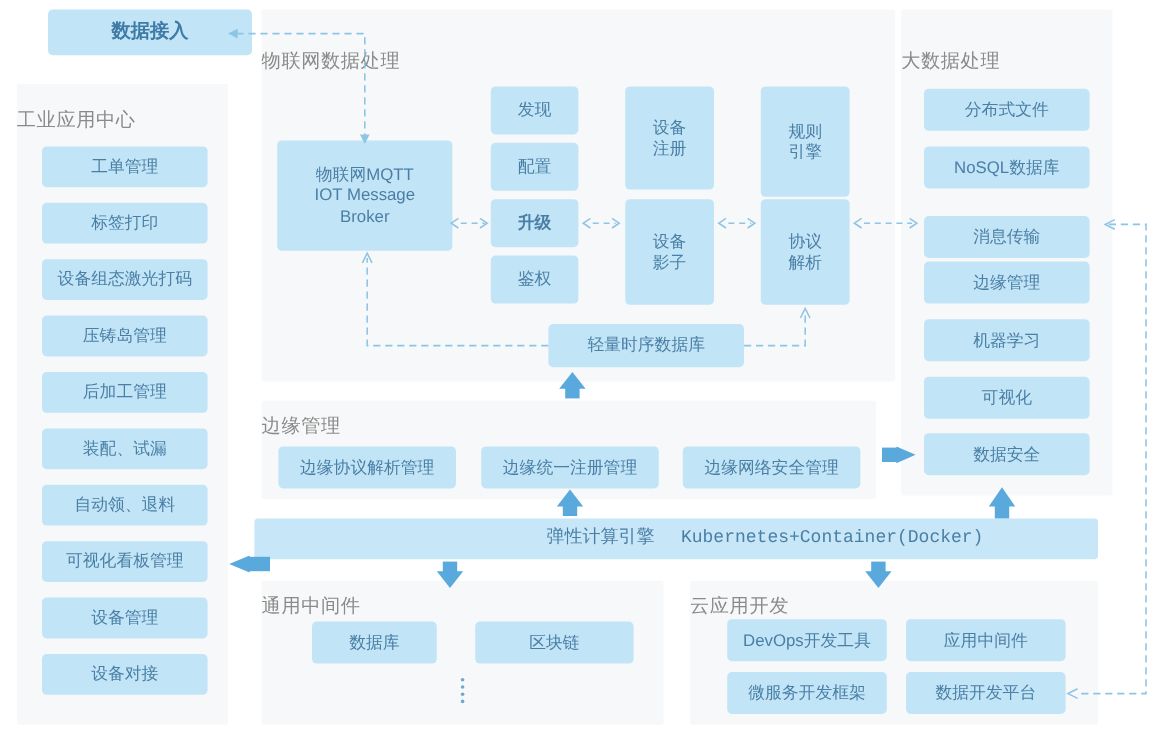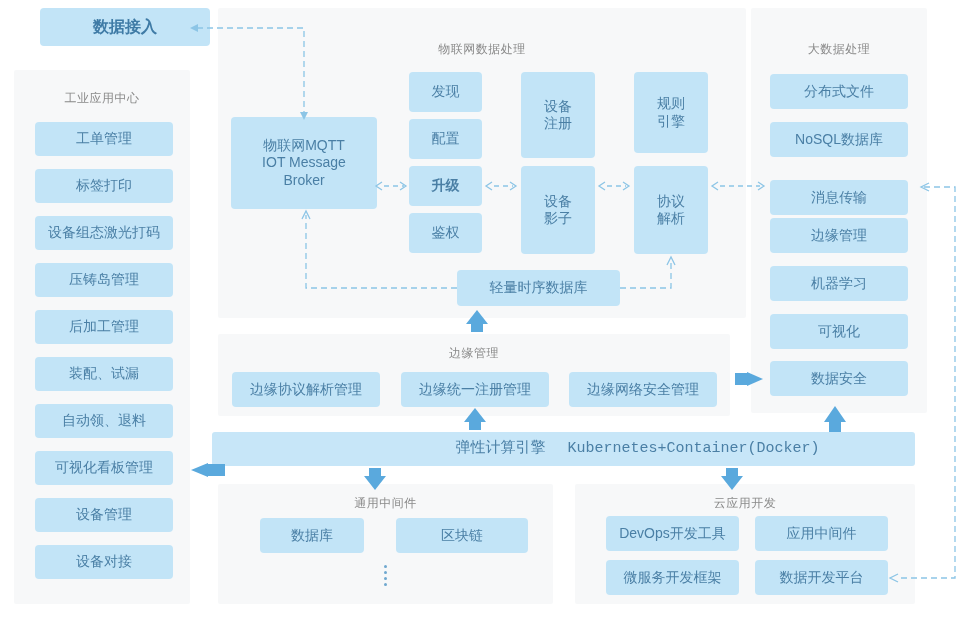--- a/index.html
+++ b/index.html
@@ -4,22 +4,22 @@
 <style>
   html,body{margin:0;padding:0;}
   body{
     width:972px;height:618px;position:relative;overflow:hidden;
     background:#ffffff;
     font-family:"Liberation Sans","DejaVu Sans",sans-serif;
     color:#4a6a8a;
   }
   .panel{position:absolute;background:#f7f8f9;border-radius:2px;}
   .panel-title{
-    position:absolute;width:100%;text-align:center;
-    font-size:12px;color:#8a8a8a;letter-spacing:.5px;
+    position:absolute;width:100%;
+    font-size:16px;color:#8a8a8a;letter-spacing:.5px;
   }
   .box{
     position:absolute;background:#c2e4f7;border-radius:4px;
     display:flex;align-items:center;justify-content:center;
     text-align:center;font-size:14px;color:#4a7fa5;line-height:1.25;
     box-sizing:border-box;padding:2px;
   }
   .box.header{font-weight:bold;color:#3f7ba6;background:#c2e4f7;margin-left:24px;}
   .box.wide-bar{background:#c7e6f8;border-radius:3px;justify-content:center;font-family:Liberation Mono, monospace;}
   .bar-inner{display:flex;align-items:center;gap:22px;margin-left:148px;font-size:15px;color:#4a7fa5;}
@@ -64,21 +64,21 @@
 
 <div class="box" style="left:521px;top:72px;width:74px;height:86px;flex-direction:column;">
   <span>设备</span>
   <span>注册</span>
 </div>
 <div class="box" style="left:521px;top:166px;width:74px;height:88px;flex-direction:column;">
   <span>设备</span>
   <span>影子</span>
 </div>
 
-<div class="box" style="left:634px;top:72px;width:74px;height:81px;flex-direction:column;">
+<div class="box" style="left:634px;top:72px;width:74px;height:92px;flex-direction:column;">
   <span>规则</span>
   <span>引擎</span>
 </div>
 <div class="box" style="left:634px;top:166px;width:74px;height:88px;flex-direction:column;">
   <span>协议</span>
   <span>解析</span>
 </div>
 
 <div class="box" style="left:457px;top:270px;width:163px;height:36px;">轻量时序数据库</div>
 

